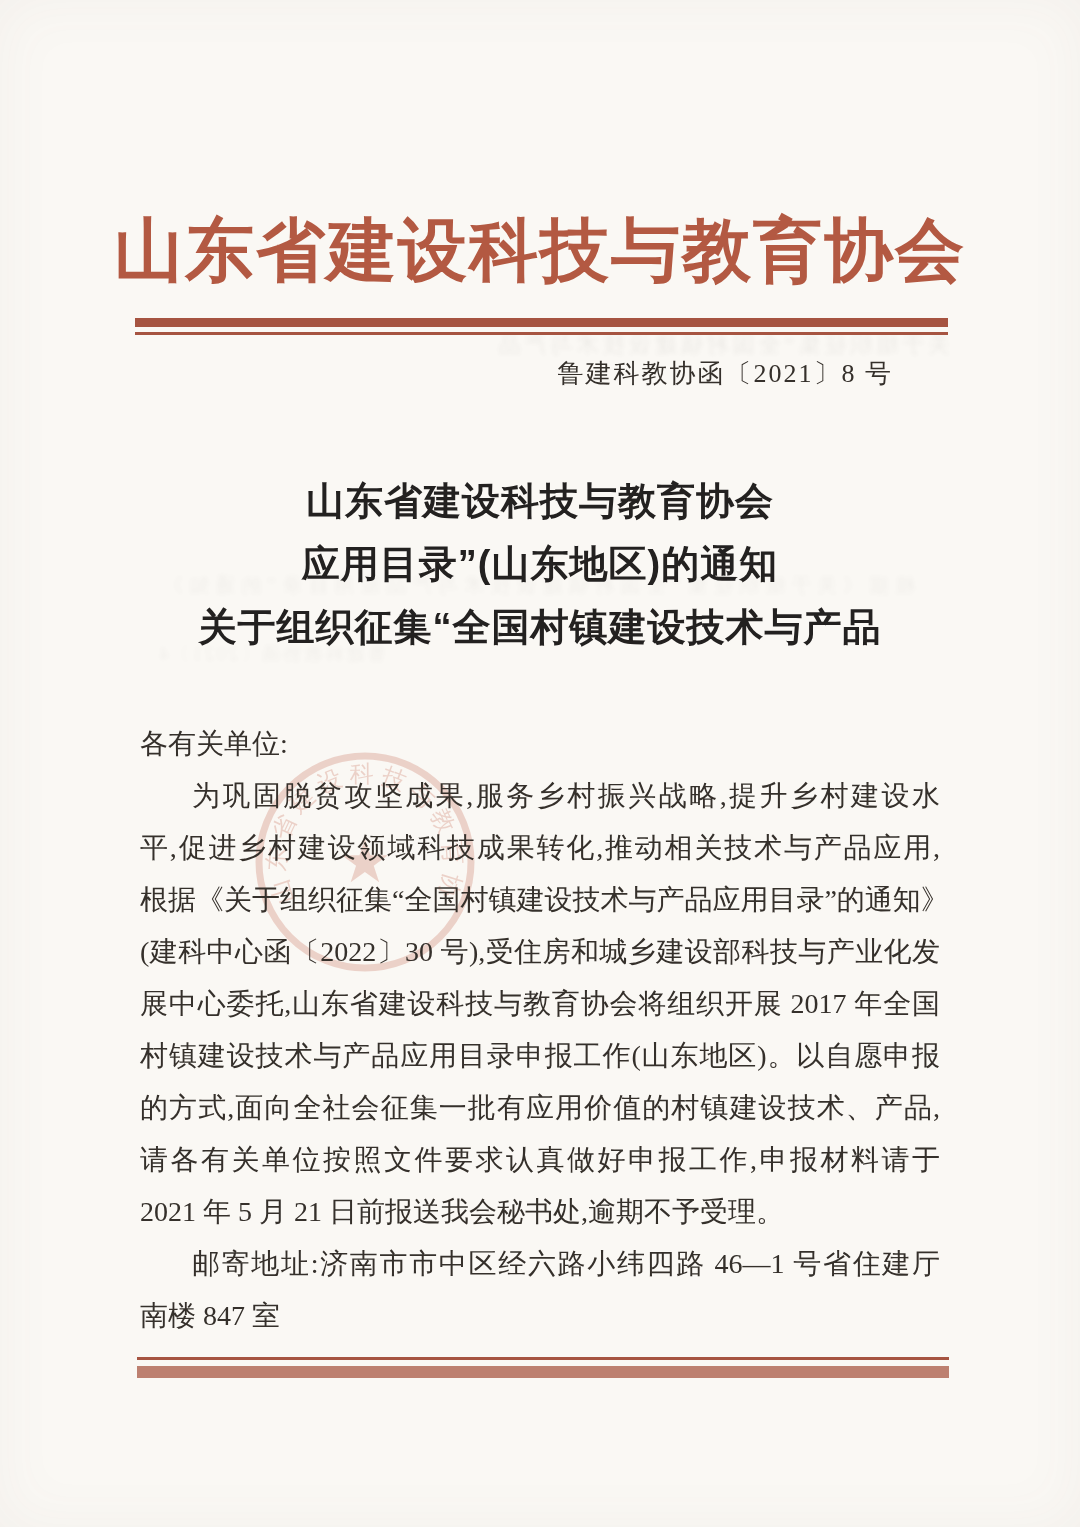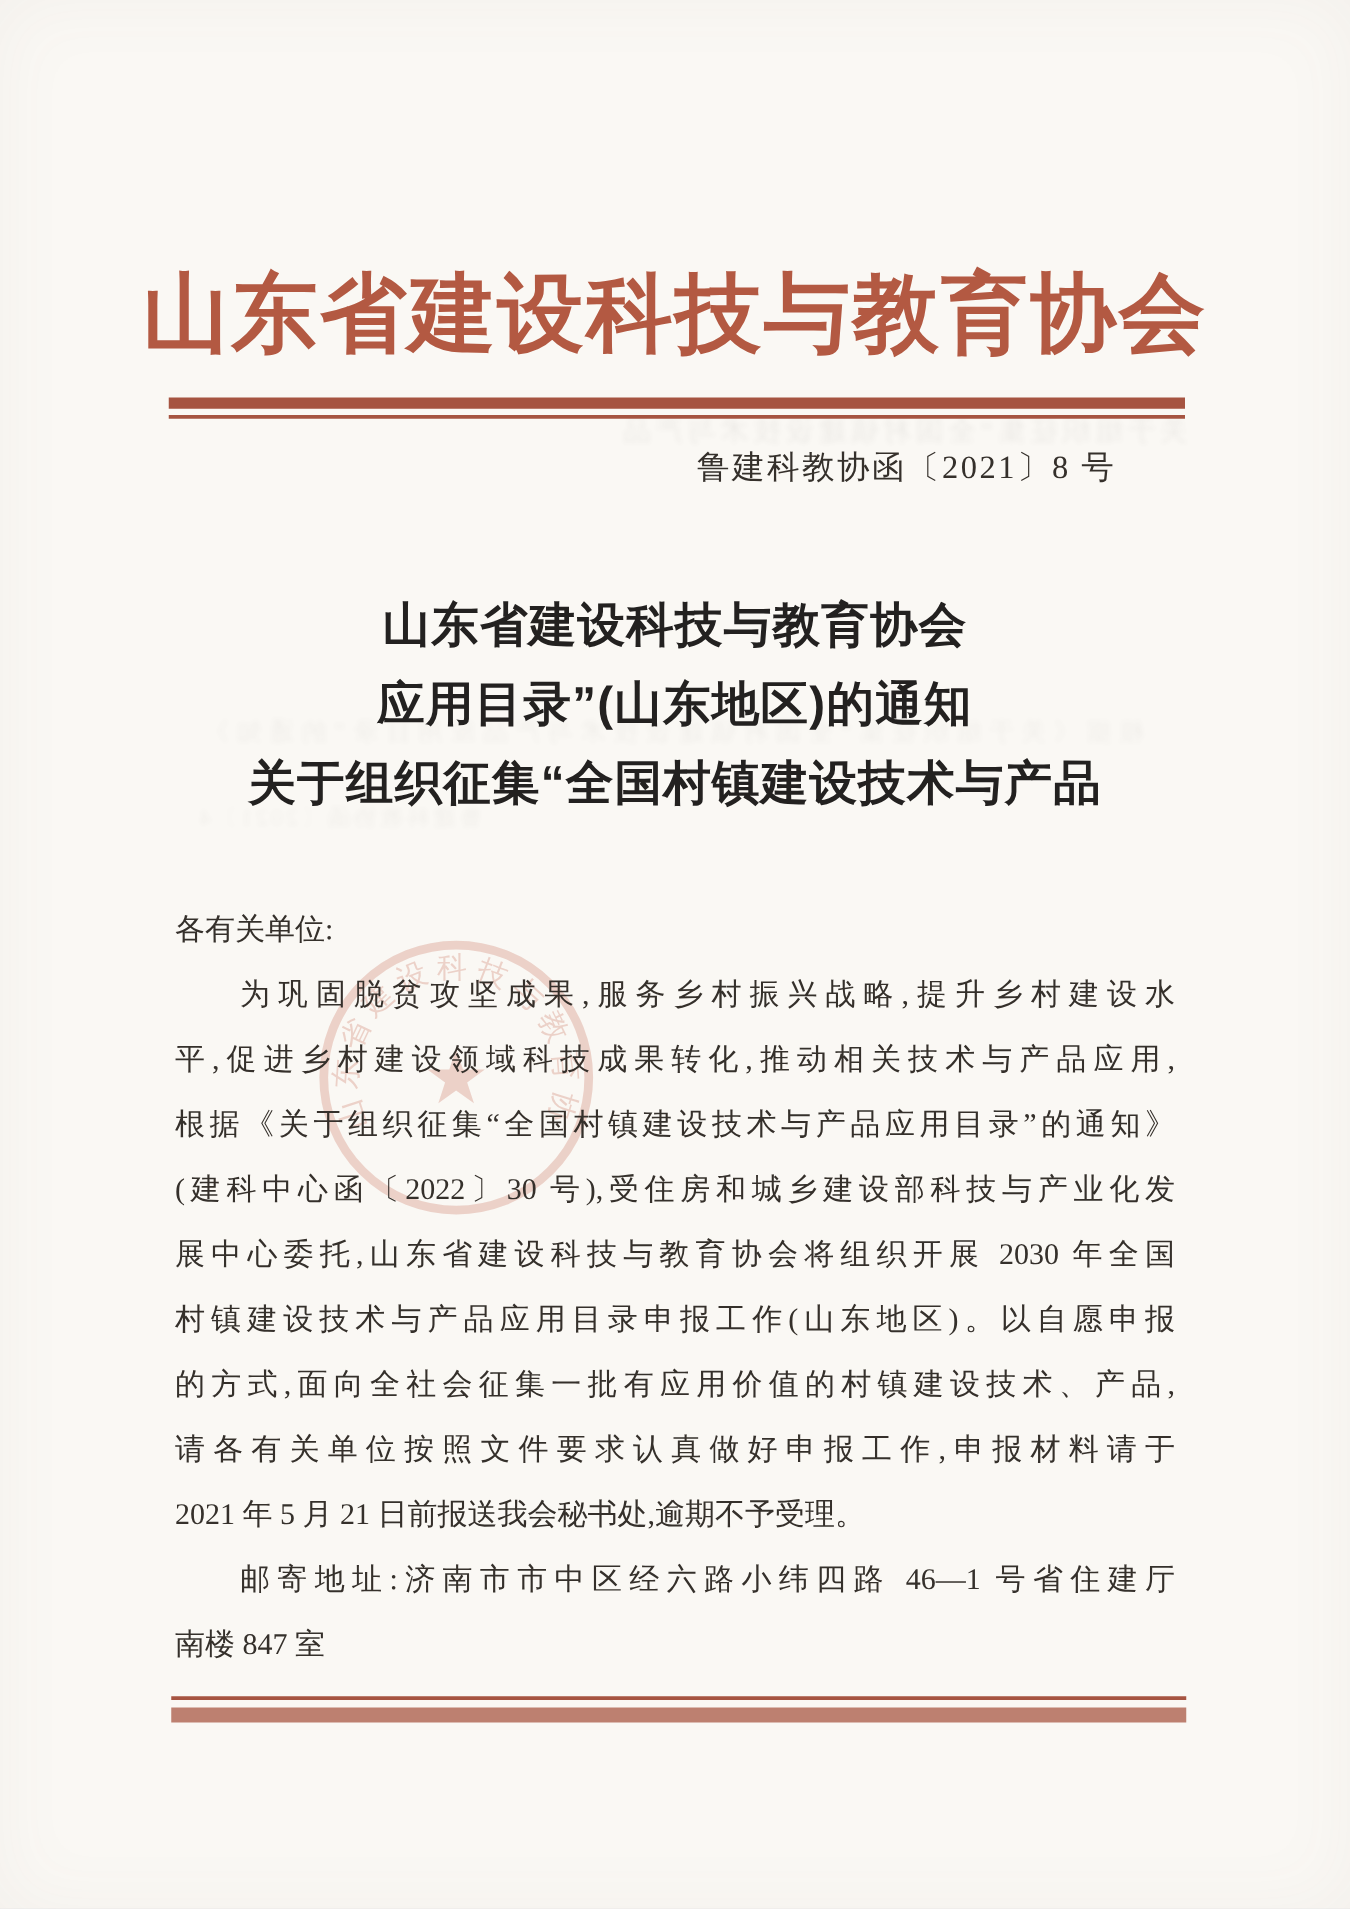--- a/index.html
+++ b/index.html
@@ -41,21 +41,21 @@
     text-align:center;
     font-family:"Liberation Sans","DejaVu Sans",sans-serif;
     font-weight:700;
     font-size:38px;line-height:63px;
     color:var(--title-text,#232120);
     letter-spacing:1px;
   }
   
   .body-block{
     position:absolute;top:718px;left:140px;width:800px;
-    font-size:24px;
+    font-size:28px;
     color:var(--text,#35302b);
   }
   .line{
     height:52px;line-height:52px;
     white-space:nowrap;
     text-align:left;
   }
   .line.j{text-align:justify;text-align-last:justify;}
   .line.indent{padding-left:52px;}
   
@@ -114,21 +114,21 @@
     <div>应用目录”(山东地区)的通知</div>
     <div>关于组织征集“全国村镇建设技术与产品</div>
   </div>
 
   <div class="body-block">
     <div class="line">各有关单位:</div>
     <div class="line j indent">为巩固脱贫攻坚成果,服务乡村振兴战略,提升乡村建设水</div>
     <div class="line j">平,促进乡村建设领域科技成果转化,推动相关技术与产品应用,</div>
     <div class="line j">根据《关于组织征集“全国村镇建设技术与产品应用目录”的通知》</div>
     <div class="line j">(建科中心函〔2022〕30 号),受住房和城乡建设部科技与产业化发</div>
-    <div class="line j">展中心委托,山东省建设科技与教育协会将组织开展 2030 年全国</div>
+    <div class="line j">展中心委托,山东省建设科技与教育协会将组织开展 2017 年全国</div>
     <div class="line j">村镇建设技术与产品应用目录申报工作(山东地区)。以自愿申报</div>
     <div class="line j">的方式,面向全社会征集一批有应用价值的村镇建设技术、产品,</div>
     <div class="line j">请各有关单位按照文件要求认真做好申报工作,申报材料请于</div>
     <div class="line">2021 年 5 月 21 日前报送我会秘书处,逾期不予受理。</div>
     <div class="line j indent">邮寄地址:济南市市中区经六路小纬四路 46—1 号省住建厅</div>
     <div class="line">南楼 847 室</div>
   </div>
 
   <div class="rule-bottom">
     <div class="thin"></div>

